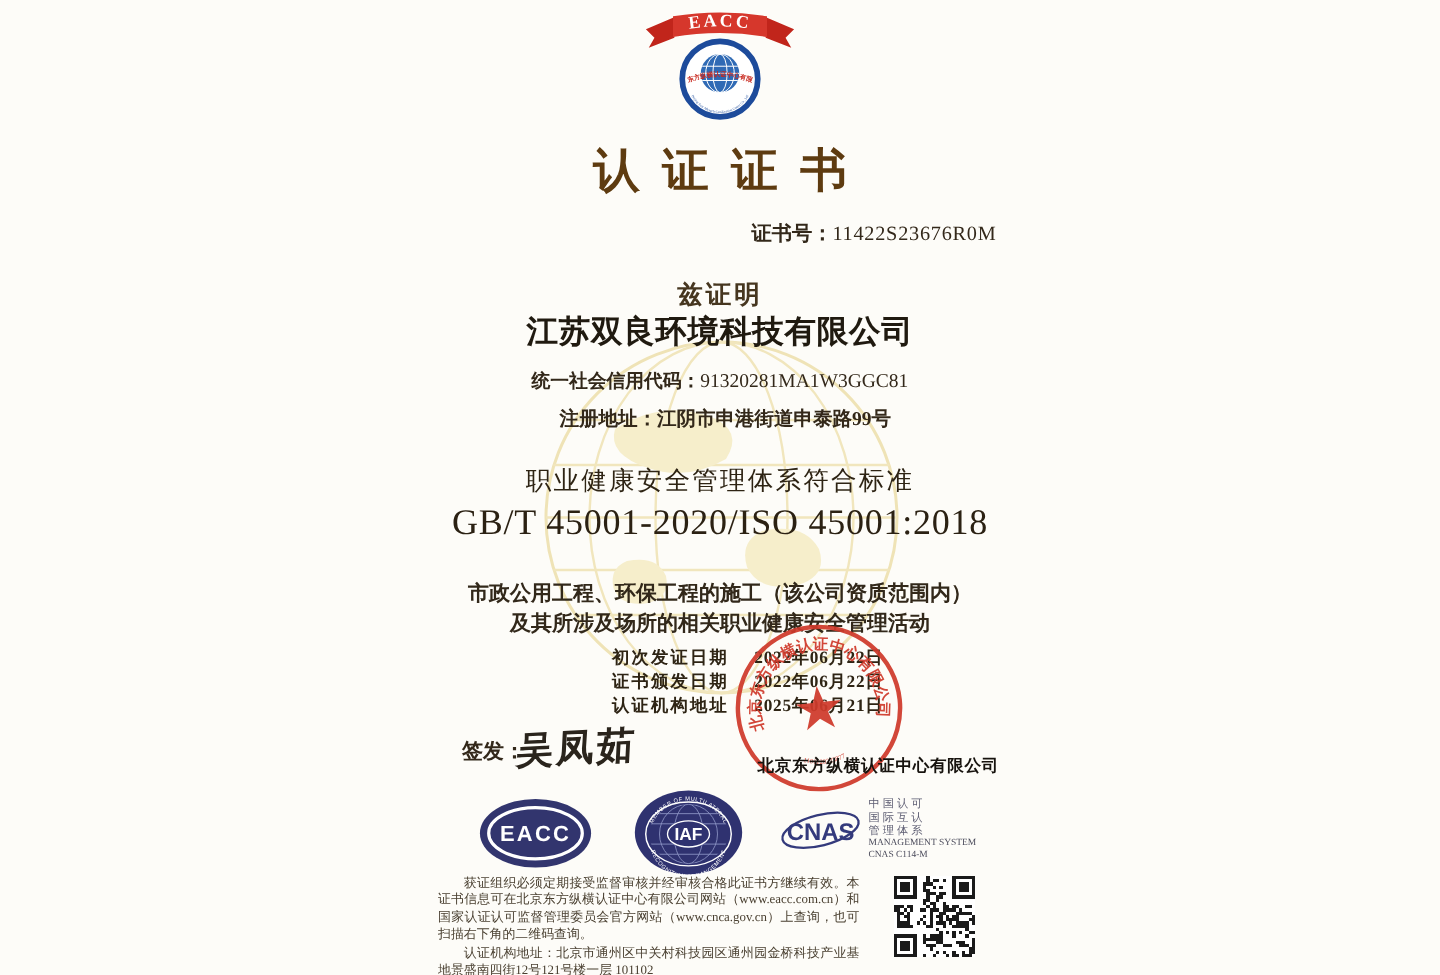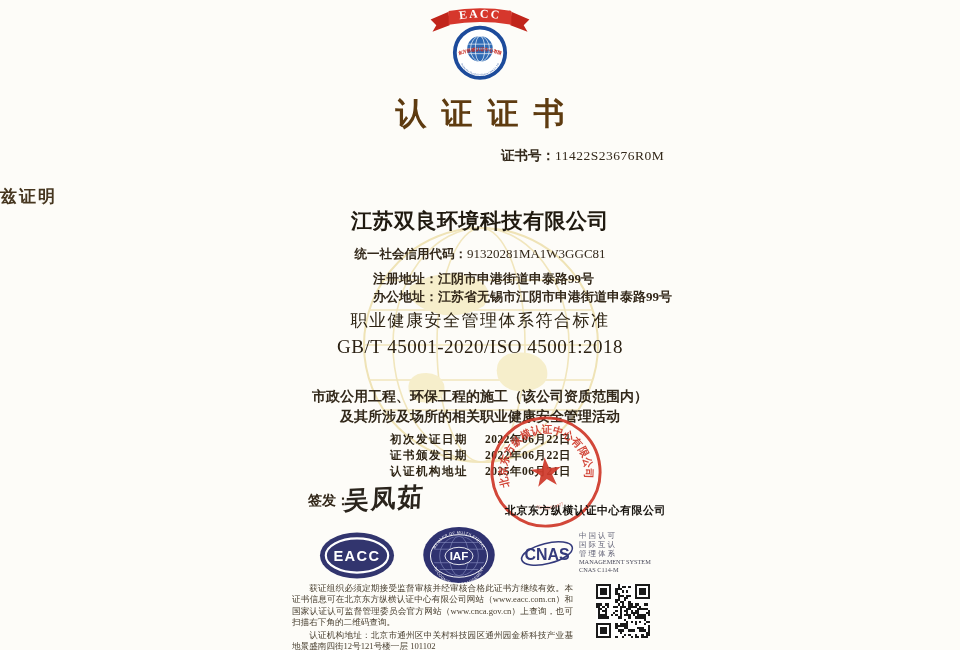--- a/index.html
+++ b/index.html
@@ -8,37 +8,37 @@
   .abs{position:absolute;}
   
   .watermark{left:348px;top:224px;width:266px;height:242px;}
   
   .top-logo{left:423px;top:5px;width:114px;height:84px;}
   
   .title{left:0;right:0;top:93px;text-align:center;font-size:31px;font-weight:bold;
          letter-spacing:15px;text-indent:15px;color:#5e3b10;}
   .certno{left:488px;top:147px;font-size:13.5px;font-weight:bold;color:#33281a;margin-left:13px;}
   .certno .latin{font-weight:normal;letter-spacing:.5px;}
-  .statement{left:0;right:0;top:185px;text-align:left;font-size:17px;font-weight:bold;
+  .statement{left:0;right:0;top:185px;text-align:center;font-size:17px;font-weight:bold;
              letter-spacing:2px;color:#46361f;}
   .company{left:0;right:0;top:207px;text-align:center;font-size:21px;font-weight:bold;
            color:#201a10;letter-spacing:.5px;}
   .credit{left:0;right:0;top:246px;text-align:center;font-size:12.5px;font-weight:bold;color:#33281a;}
   .credit .latin{font-size:13px;font-weight:normal;}
   .addr{left:373px;top:270px;font-size:13px;font-weight:bold;line-height:17.5px;color:#33281a;}
   .system{left:0;right:0;top:309px;text-align:center;font-size:17px;font-weight:normal;
           letter-spacing:1.5px;color:#2e2414;}
-  .standard{left:0;right:0;top:336px;text-align:center;font-size:19px;color:#2b2113;letter-spacing:.5px;}
+  .standard{left:0;right:0;top:336px;text-align:center;font-size:24px;color:#2b2113;letter-spacing:.5px;}
   .scope-label{left:0;right:0;top:366px;text-align:center;font-size:13px;font-weight:bold;
                letter-spacing:1px;color:#33281a;}
   .scope{left:0;right:0;top:387px;text-align:center;font-size:14px;font-weight:bold;
          line-height:20px;color:#32281a;}
   .dates{left:390px;top:431px;font-size:11.5px;font-weight:bold;color:#2e2414;}
   .dates .row{height:16px;line-height:16px;}
-  .dates .lab{letter-spacing:1.5px;margin-right:14px;}
+  .dates .lab{letter-spacing:1.5px;margin-right:14px;margin-left:18px;}
   .dates .val{letter-spacing:.5px;}
   .sign-label{left:308px;top:492px;font-size:14px;font-weight:bold;color:#33281a;}
   .signature{left:344px;top:482px;font-size:25px;font-weight:bold;color:#2a241c;
              letter-spacing:2px;transform:rotate(-3deg) skewX(-6deg);}
   .seal{left:487px;top:413px;width:118px;height:118px;transform:rotate(-6deg);opacity:.93;}
   .issuer{left:505px;top:503px;font-size:11px;font-weight:bold;letter-spacing:.5px;color:#17130e;}
   
   .eacc-ellipse{left:318px;top:531px;width:78px;height:49px;}
   .iaf-logo{left:421px;top:526px;width:76px;height:58px;}
   .cnas-logo{left:519px;top:531px;width:56px;height:45px;}
@@ -108,23 +108,20 @@
 
   <div class="abs company">江苏双良环境科技有限公司</div>
 
   <div class="abs credit">
     <span>统一社会信用代码：</span><span class="latin">91320281MA1W3GGC81</span>
   </div>
 
   <div class="abs addr">
     <div>
       <span>注册地址：</span><span>江阴市申港街道申泰路99号</span>
-    </div>
-    <div>
-      <span>办公地址：</span><span>江苏省无锡市江阴市申港街道申泰路99号</span>
     </div>
   </div>
 
   <div class="abs system">职业健康安全管理体系符合标准</div>
 
   <div class="abs standard">GB/T 45001-2020/ISO 45001:2018</div>
 
 
   <div class="abs scope">
     <div>市政公用工程、环保工程的施工（该公司资质范围内）</div>

